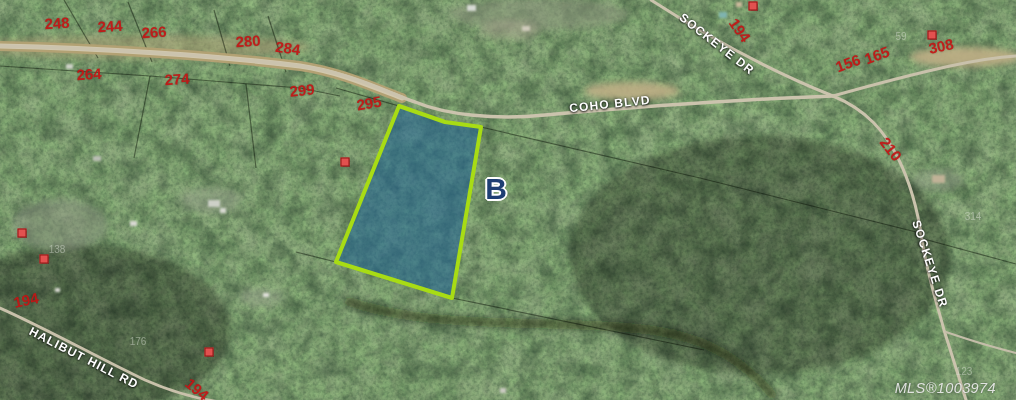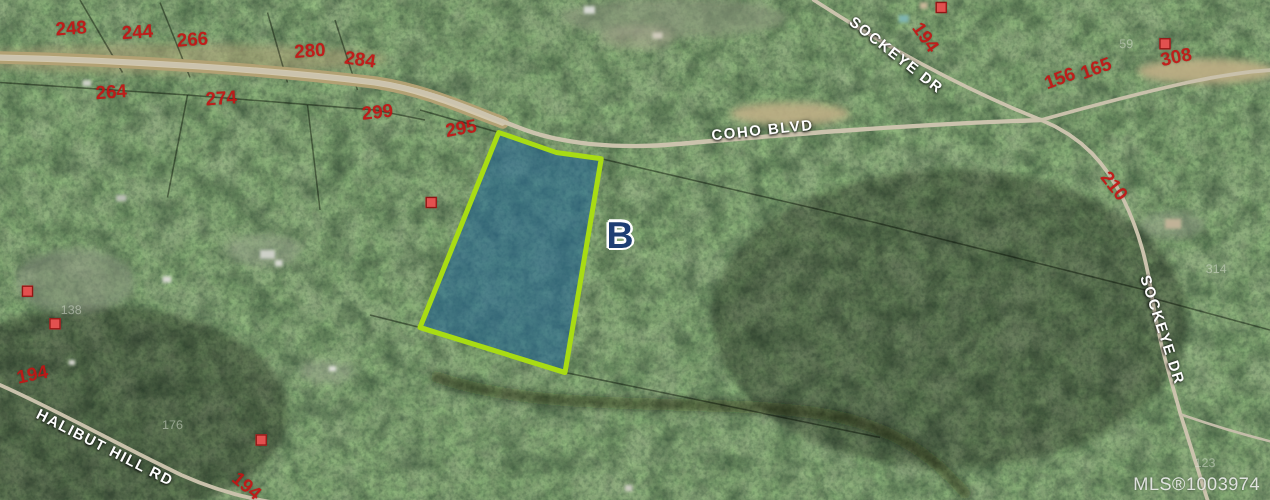--- a/index.html
+++ b/index.html
@@ -24,23 +24,24 @@
     position:absolute;width:7px;height:7px;background:#e2514f;
     border:1px solid #8f1714;box-shadow:0 0 1px rgba(0,0,0,.45);
   }
   #parcel-b-label{
     position:absolute;left:496px;top:189px;
     color:#1e3e73;font-size:30px;font-weight:900;line-height:1;
     text-shadow:-2px 0 0 #fff,2px 0 0 #fff,0 -2px 0 #fff,0 2px 0 #fff,
                 -1px -1px 0 #fff,1px 1px 0 #fff,-1px 1px 0 #fff,1px -1px 0 #fff;
   }
   #mls-watermark{
-    position:absolute;right:8px;bottom:4px;
+    position:absolute;right:20px;bottom:4px;
     color:rgba(243,243,243,.88);font-size:14.5px;letter-spacing:.4px;
     text-shadow:0 0 2px rgba(0,0,0,.45);
+    font-style:italic;
   }
 </style>
 </head>
 <body>
 
 <div id="map">
   <svg width="1016" height="400" viewBox="0 0 1016 400">
     <defs>
       <filter id="fA" x="-2%" y="-2%" width="104%" height="104%">
         <feTurbulence type="fractalNoise" baseFrequency="0.12" numOctaves="3" seed="11"></feTurbulence>

